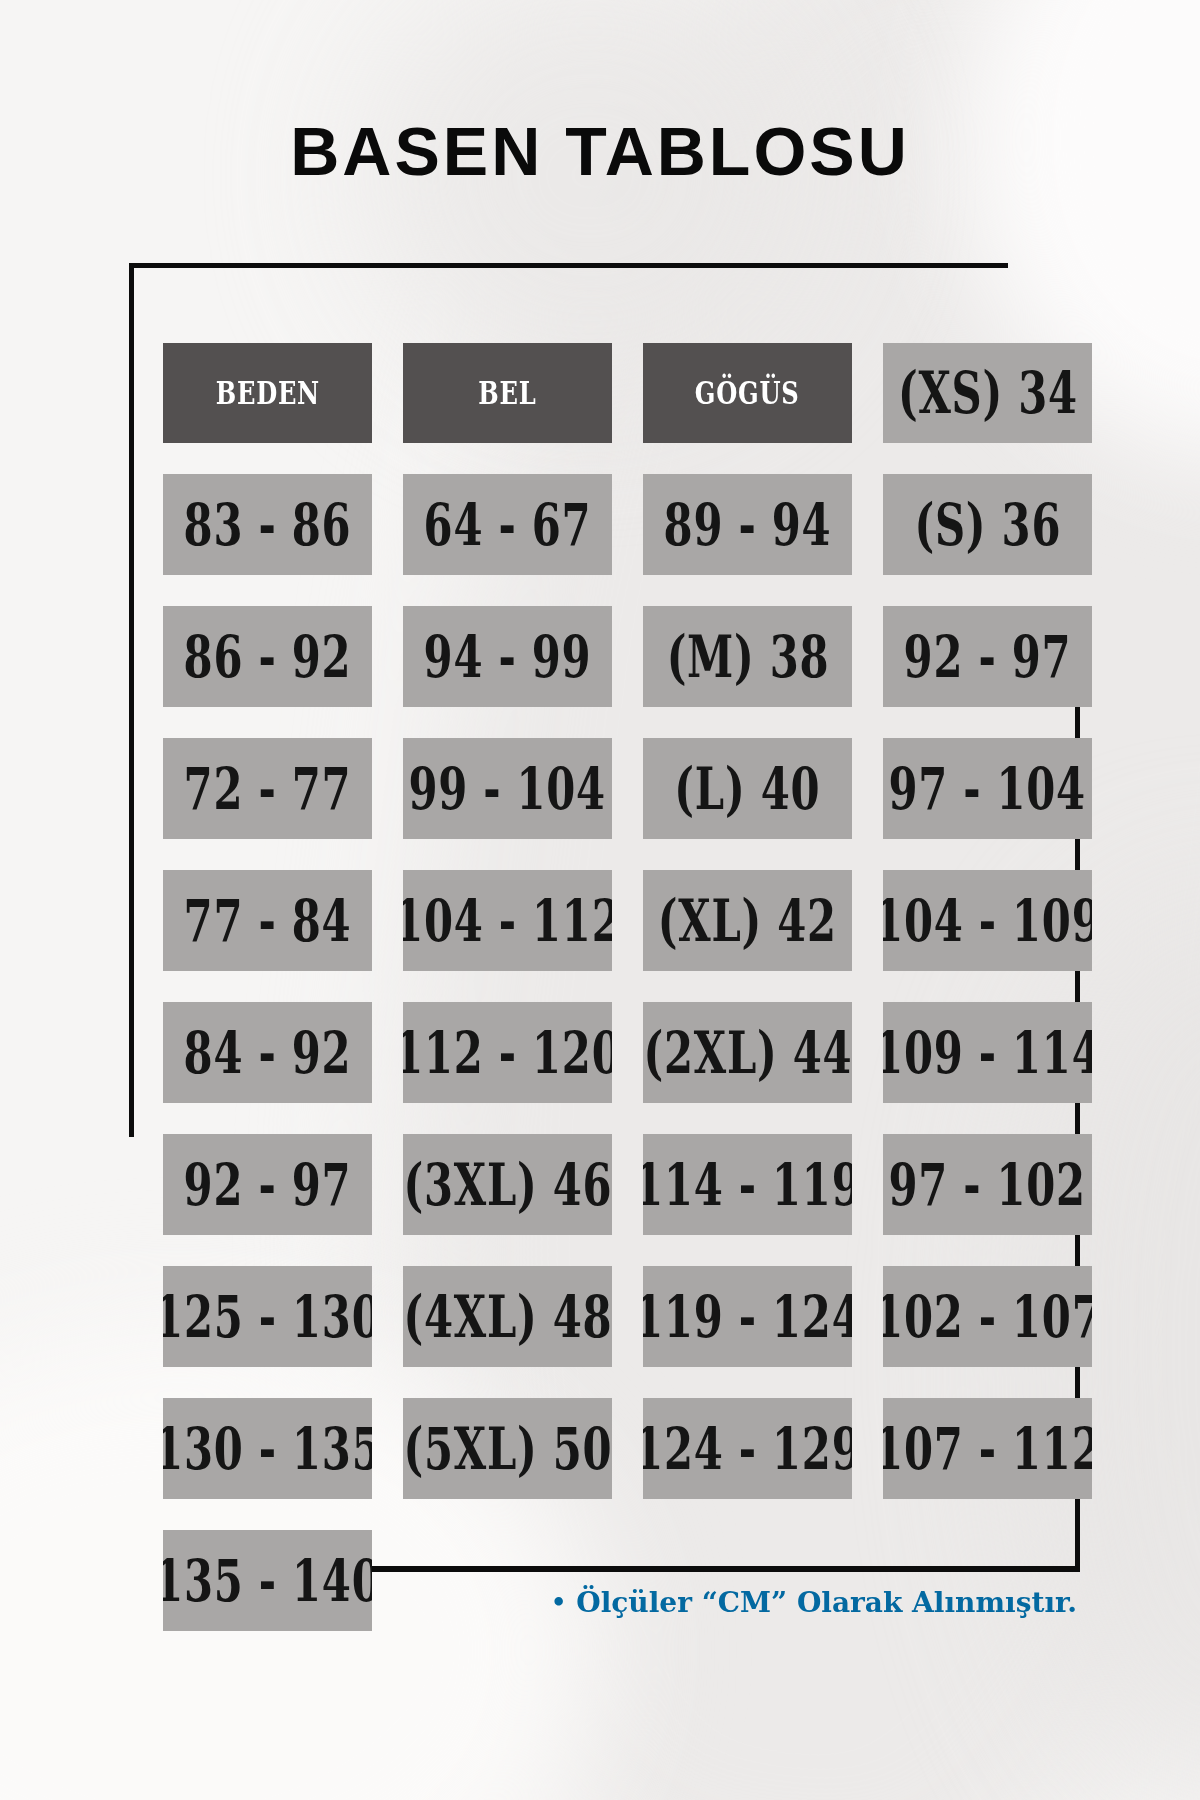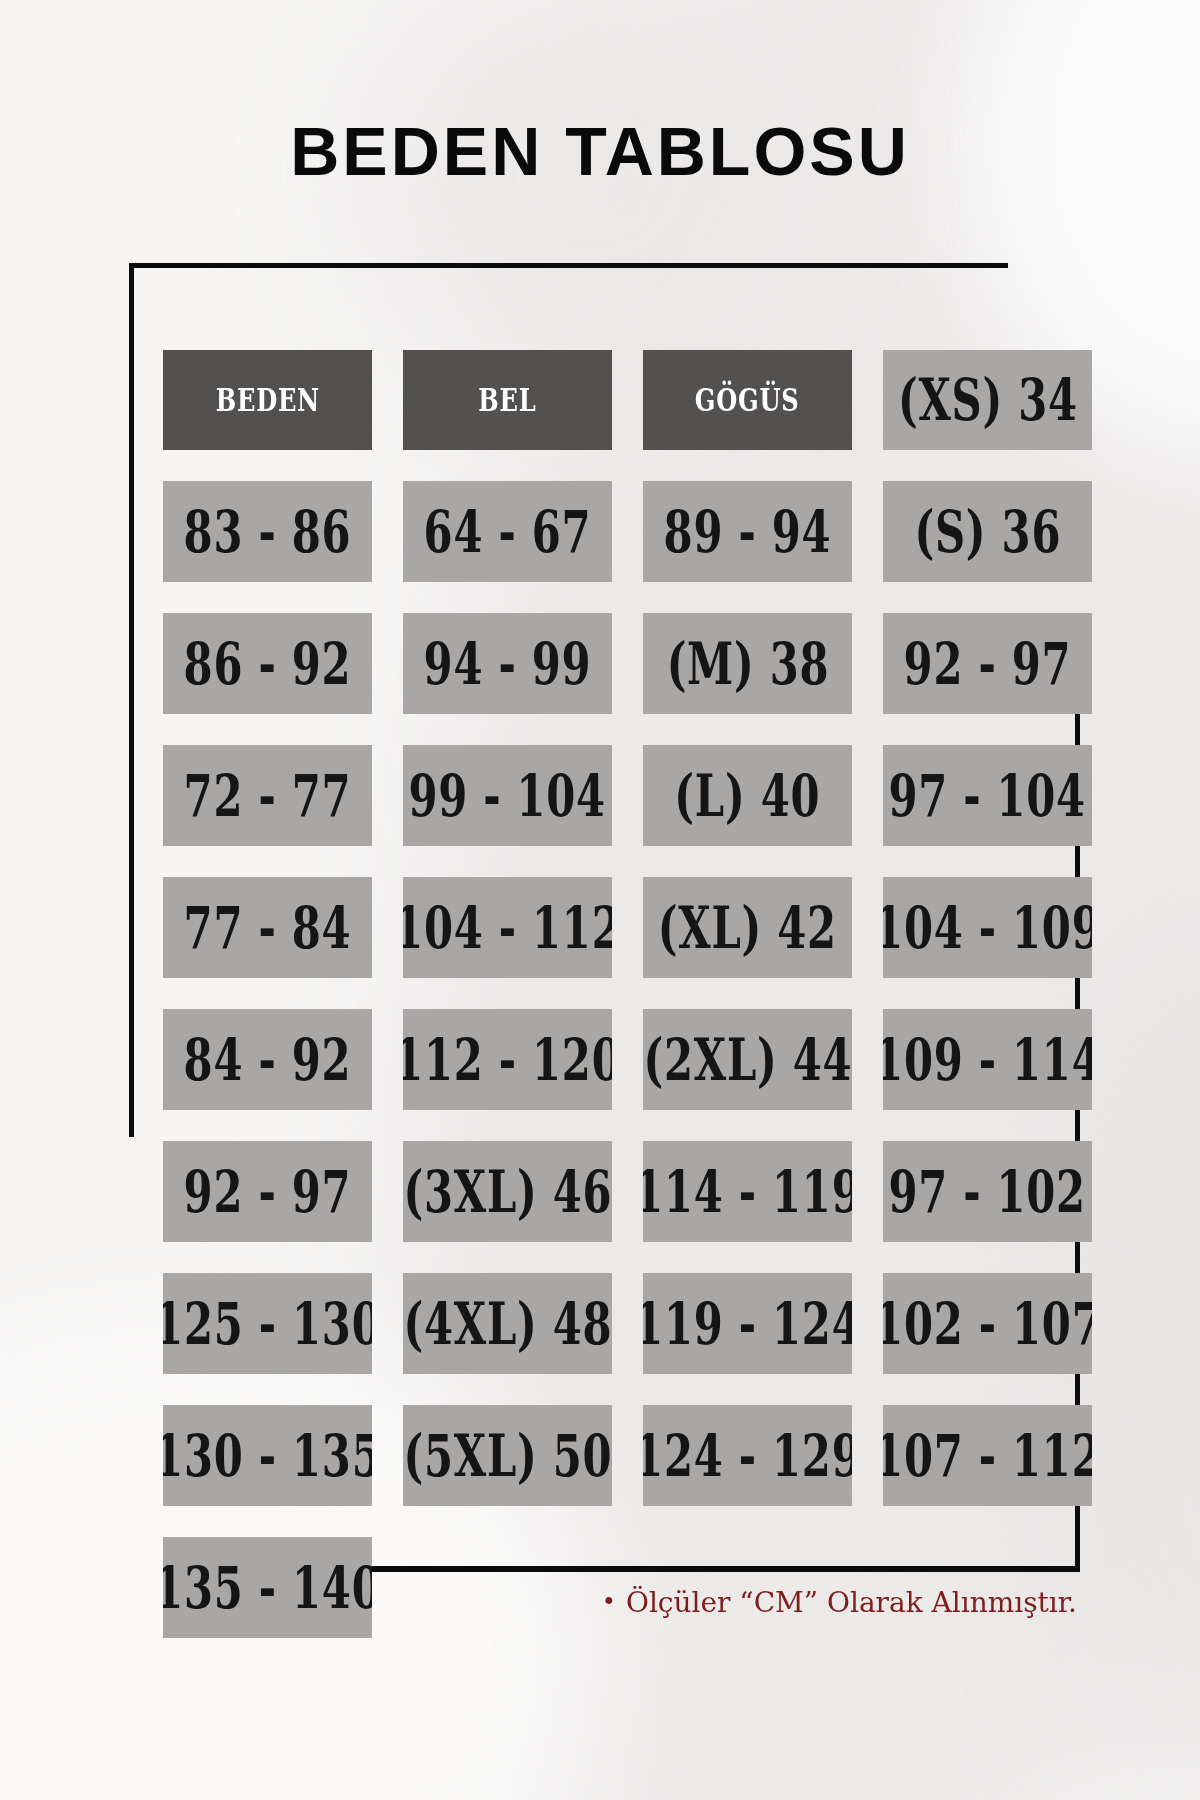--- a/index.html
+++ b/index.html
@@ -36,21 +36,21 @@
   }
 
   
   .line{position:absolute;background:var(--line);}
   .line-top{left:131px;top:263px;width:877px;height:5px;}
   .line-left{left:129px;top:263px;width:5px;height:874px;}
   .line-right{left:1075px;top:698px;width:5px;height:874px;}
   .line-bottom{left:202px;top:1566px;width:878px;height:6px;}
 
   .table{
-    position:absolute;left:163px;top:350px;
+    position:absolute;left:163px;top:343px;
     display:grid;
     grid-template-columns:repeat(4,209px);
     grid-template-rows:100px repeat(9,101px);
     row-gap:17px;column-gap:16px;gap:31px;
   }
   .cell{
     display:flex;align-items:center;justify-content:center;
     text-align:center;
     overflow:hidden;
   }
@@ -68,23 +68,23 @@
     font-size:58px;
     letter-spacing:1px;
   }
   .ct{display:inline-block;white-space:nowrap;}
   .cell.head .ct{transform:scaleX(0.78);}
   .cell.data .ct{transform:scaleX(0.72);}
 
   .footnote{
     position:absolute;
     right:123px;top:1586px;
-    font-weight:400;
+    font-weight:700;
     font-size:28px;
-    color:#7f1d1d;
+    color:#0369a1;
     white-space:nowrap;
   }
   .footnote .bullet{font-size:24px;margin-right:10px;vertical-align:2px;}
 </style>
 </head>
 <body>
 
 <div class="page" style="--header-bg: #535050; --header-text: #ffffff; --cell-bg: #a9a7a6; --cell-text: #151515; --line: #0c0c0c; --title-text: #0a0a0a;">
   <div class="bg">
     <div class="blob b1"></div>
@@ -92,21 +92,21 @@
     <div class="blob b3"></div>
     <div class="blob b4"></div>
     <div class="blob b5"></div>
   </div>
 
   <div class="line line-top"></div>
   <div class="line line-left"></div>
   <div class="line line-right"></div>
   <div class="line line-bottom"></div>
 
-  <h1 class="title">BEDEN TABLOSU</h1>
+  <h1 class="title">BASEN TABLOSU</h1>
 
   <div class="table" id="size-table">
       <div class="cell head">
         <span class="ct">BEDEN</span>
       </div>
       <div class="cell head">
         <span class="ct">BEL</span>
       </div>
       <div class="cell head">
         <span class="ct">GÖGÜS</span>

